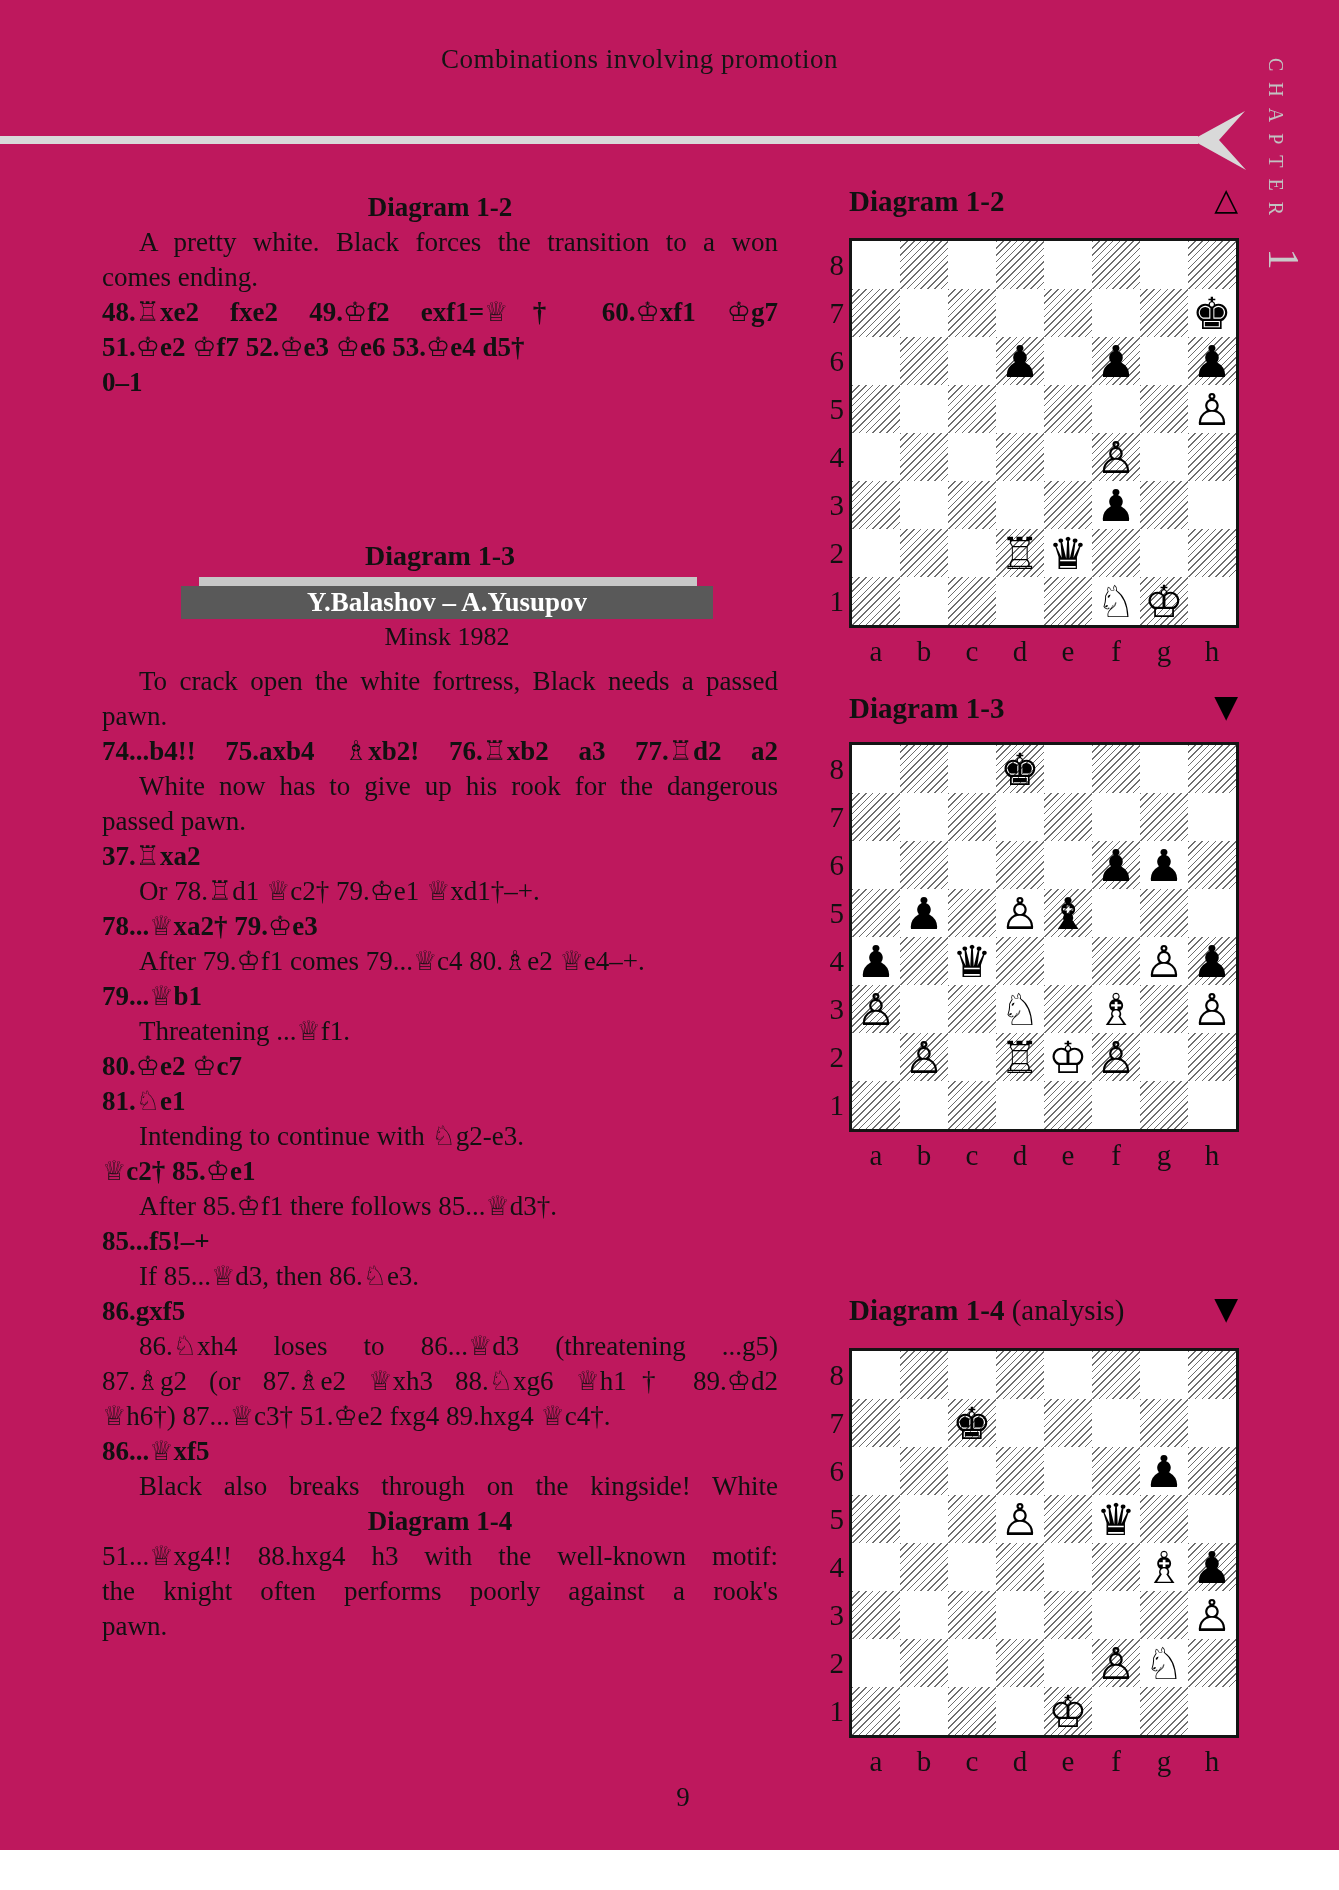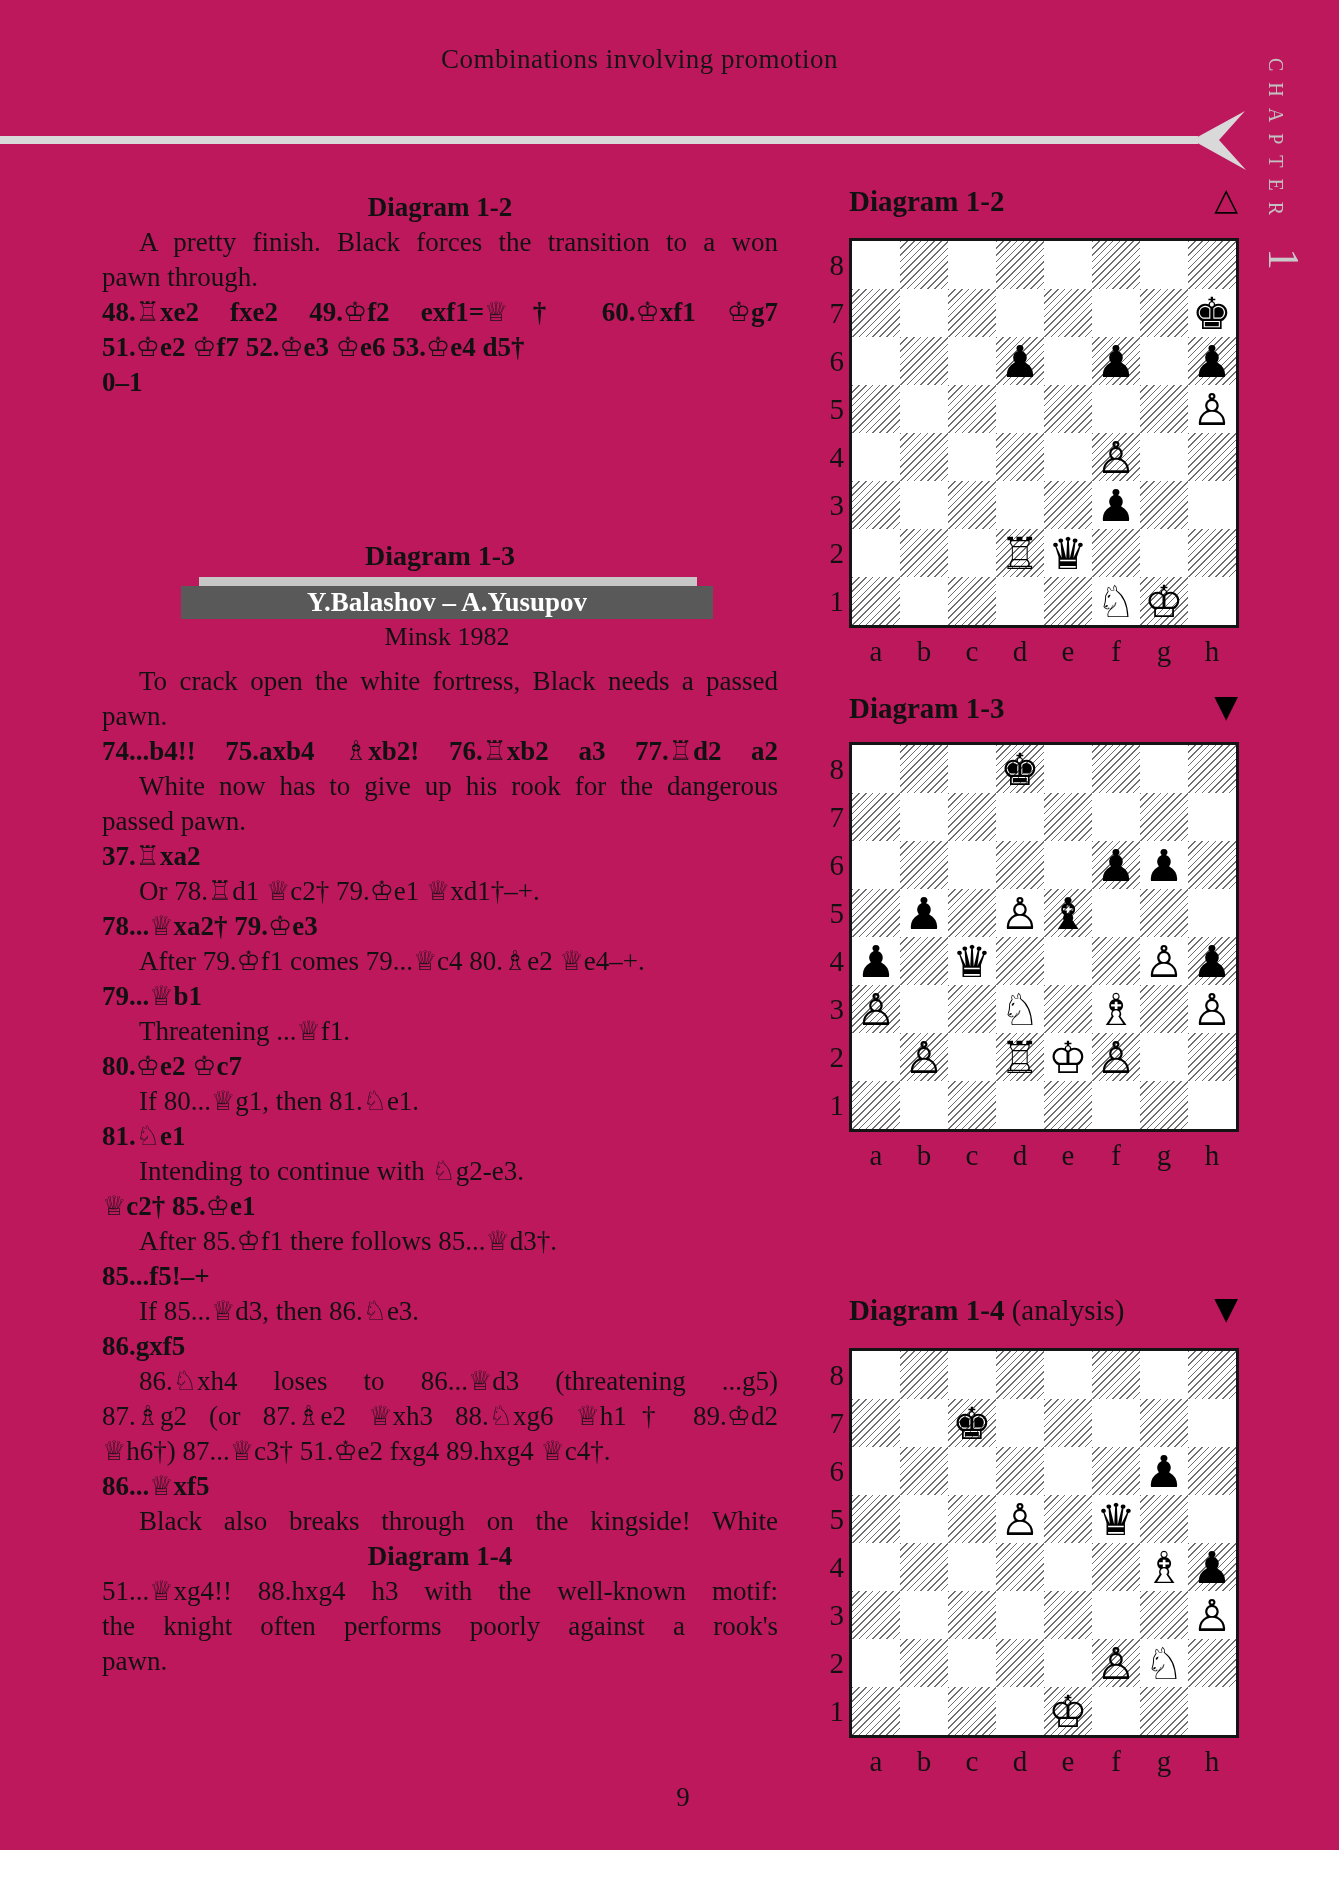--- a/index.html
+++ b/index.html
@@ -64,22 +64,22 @@
     <polygon points="1192,40 1245,11 1219,40 1246,70" fill="#d9d9d9"></polygon>
   </svg>
 
   <div class="chapter-tab">
     <span class="chapter-word">Chapter</span>
     <span class="chapter-num">1</span>
   </div>
 
   <div class="leftcol" style="top:190px">
       <div class="line b c">Diagram 1-2</div>
-      <div class="line i j">A pretty finish. Black forces the transition to a won</div>
-      <div class="line">pawn through.</div>
+      <div class="line i j">A pretty white. Black forces the transition to a won</div>
+      <div class="line">comes ending.</div>
       <div class="line b j">48.♖xe2 fxe2 49.♔f2 exf1=♕† 60.♔xf1 ♔g7</div>
       <div class="line b">51.♔e2 ♔f7 52.♔e3 ♔e6 53.♔e4 d5†</div>
       <div class="line b">0–1</div>
     </div>
 
   <div class="leftcol heading-line" style="top:538px">Diagram 1-3</div>
   <div class="banner-light" style="left:199px;top:577px;width:498px;height:9px"></div>
   <div class="banner-dark" style="left:181px;top:586px;width:532px;height:33px">Y.Balashov – A.Yusupov</div>
   <div class="event-line" style="left:181px;top:622px;width:532px">Minsk 1982</div>
 
@@ -89,21 +89,20 @@
       <div class="line b j">74...b4!! 75.axb4 ♗xb2! 76.♖xb2 a3 77.♖d2 a2</div>
       <div class="line i j">White now has to give up his rook for the dangerous</div>
       <div class="line">passed pawn.</div>
       <div class="line b">37.♖xa2</div>
       <div class="line i">Or 78.♖d1 ♕c2† 79.♔e1 ♕xd1†–+.</div>
       <div class="line b">78...♕xa2† 79.♔e3</div>
       <div class="line i">After 79.♔f1 comes 79...♕c4 80.♗e2 ♕e4–+.</div>
       <div class="line b">79...♕b1</div>
       <div class="line i">Threatening ...♕f1.</div>
       <div class="line b">80.♔e2 ♔c7</div>
-      <div class="line i">If 80...♕g1, then 81.♘e1.</div>
       <div class="line b">81.♘e1</div>
       <div class="line i">Intending to continue with ♘g2-e3.</div>
       <div class="line b">♕c2† 85.♔e1</div>
       <div class="line i">After 85.♔f1 there follows 85...♕d3†.</div>
       <div class="line b">85...f5!–+</div>
       <div class="line i">If 85...♕d3, then 86.♘e3.</div>
       <div class="line b">86.gxf5</div>
       <div class="line i j">86.♘xh4 loses to 86...♕d3 (threatening ...g5)</div>
       <div class="line j">87.♗g2 (or 87.♗e2 ♕xh3 88.♘xg6 ♕h1† 89.♔d2</div>
       <div class="line">♕h6†) 87...♕c3† 51.♔e2 fxg4 89.hxg4 ♕c4†.</div>

